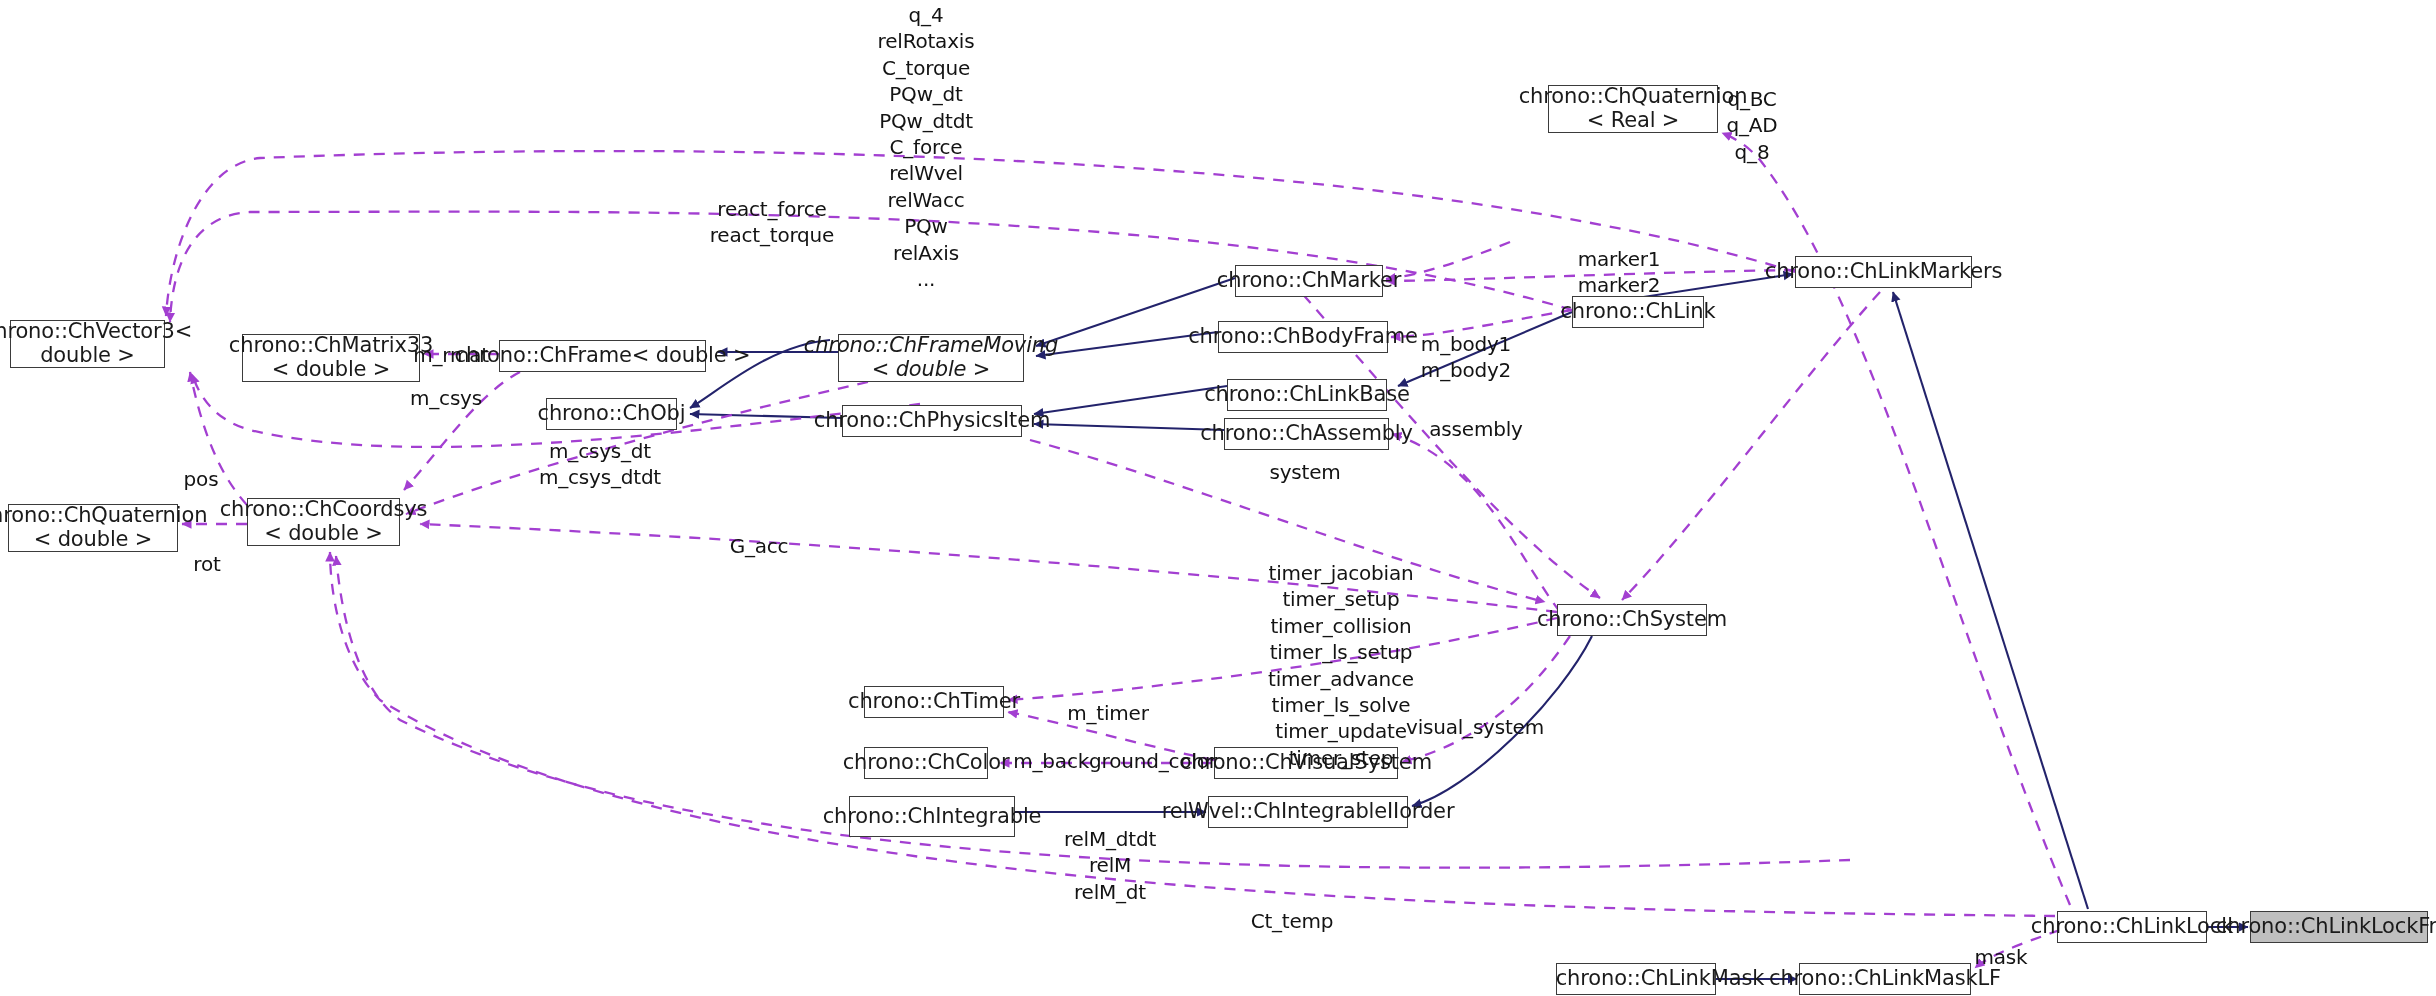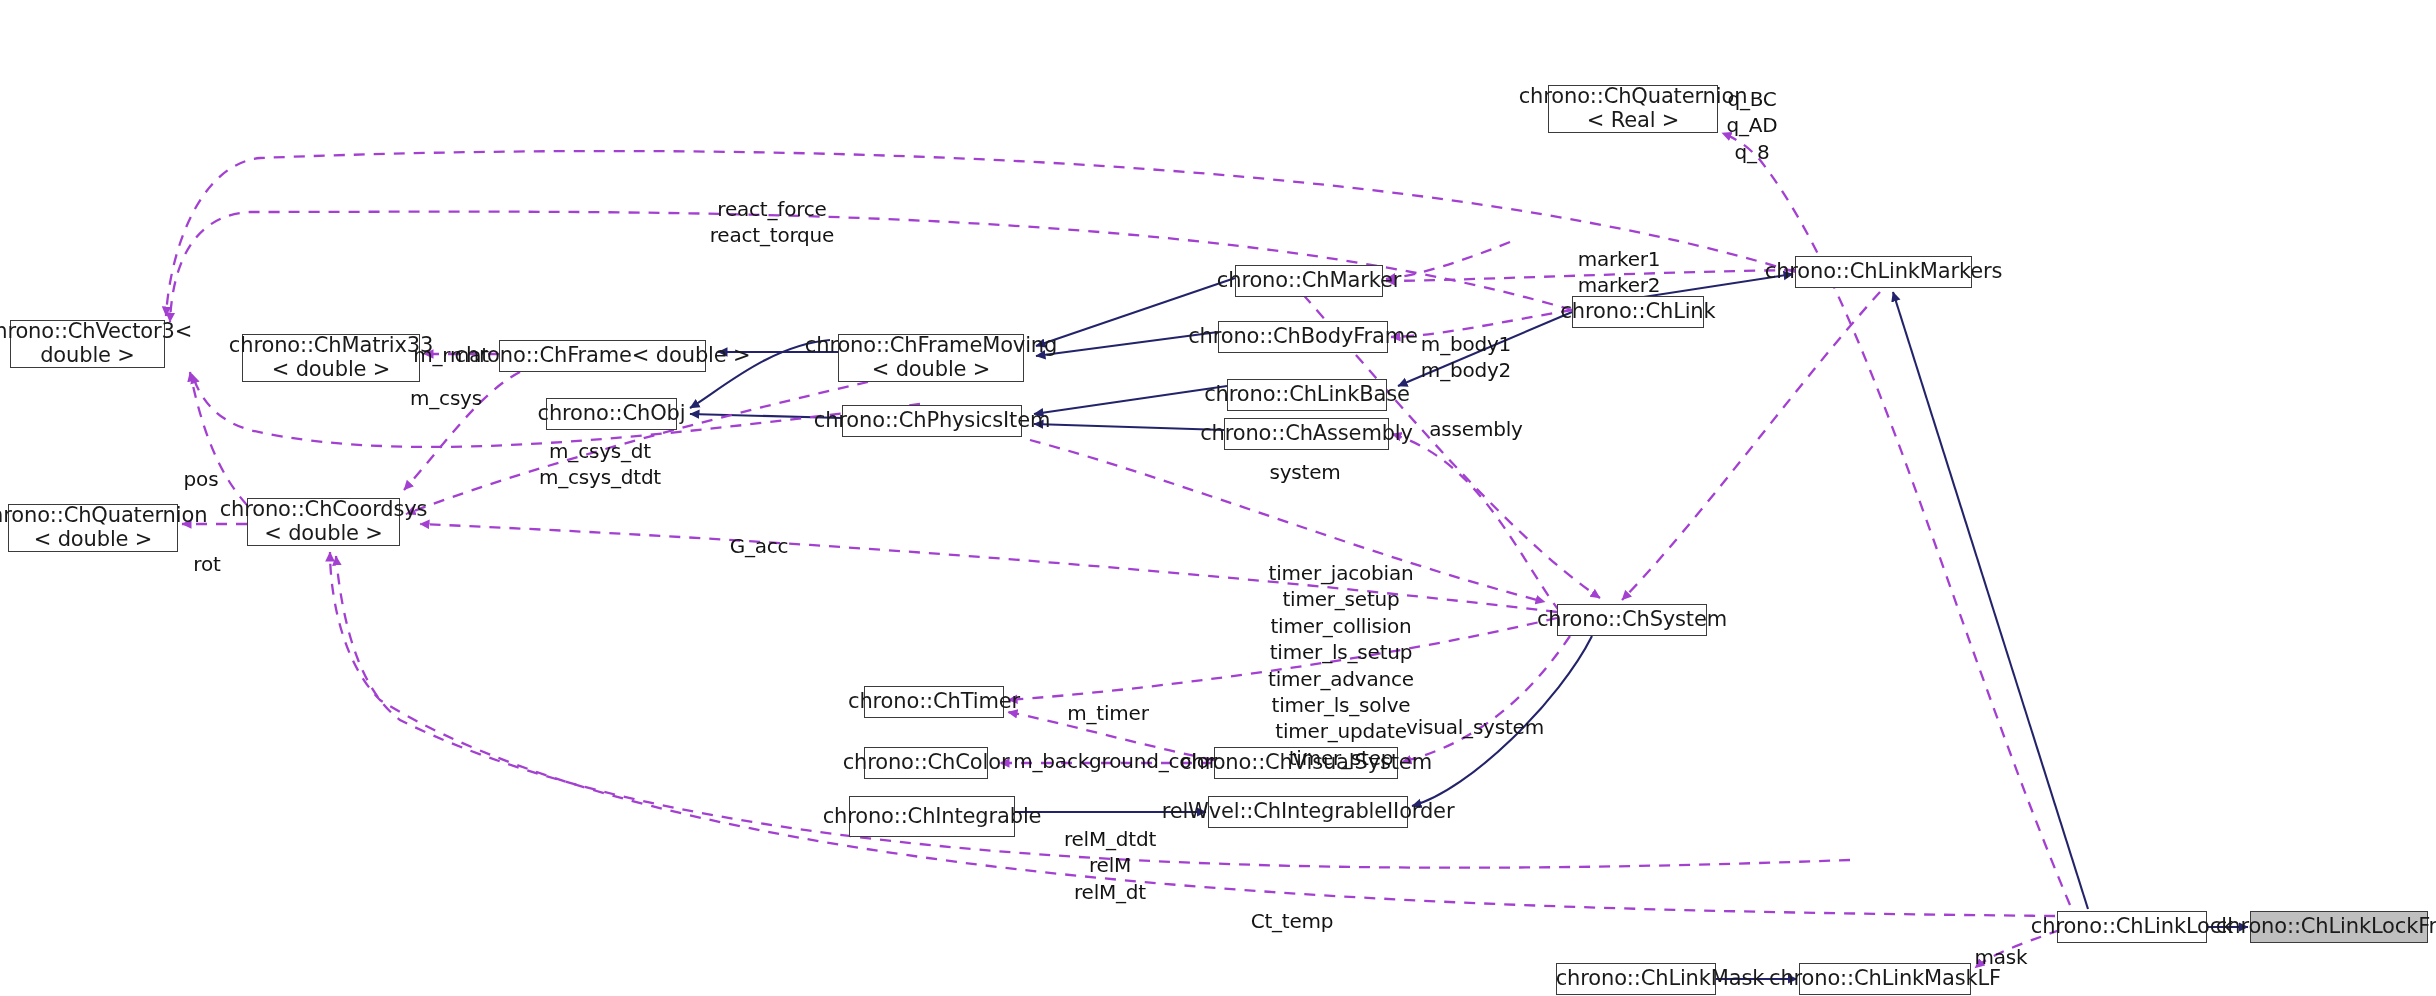--- a/index.html
+++ b/index.html
@@ -155,21 +155,21 @@
   <div class="node" style="left: 10px; top: 320px; width: 155px; height: 48px;">chrono::ChVector3&lt;
 double &gt;</div>
   <div class="node" style="left: 242px; top: 334px; width: 178px; height: 48px;">chrono::ChMatrix33
 &lt; double &gt;</div>
   <div class="node" style="left: 499px; top: 340px; width: 207px; height: 32px;">chrono::ChFrame&lt; double &gt;</div>
   <div class="node" style="left: 546px; top: 398px; width: 131px; height: 32px;">chrono::ChObj</div>
   <div class="node" style="left: 8px; top: 504px; width: 170px; height: 48px;">chrono::ChQuaternion
 &lt; double &gt;</div>
   <div class="node" style="left: 247px; top: 498px; width: 153px; height: 48px;">chrono::ChCoordsys
 &lt; double &gt;</div>
-  <div class="node" style="left: 838px; top: 334px; width: 186px; height: 48px;">chrono::ChFrameMoving
+  <div class="node" style="left: 838px; top: 334px; width: 186px; height: 48px; font-style: italic;">chrono::ChFrameMoving
 &lt; double &gt;</div>
   <div class="node" style="left: 842px; top: 405px; width: 180px; height: 32px;">chrono::ChPhysicsItem</div>
   <div class="node" style="left: 1235px; top: 265px; width: 148px; height: 32px;">chrono::ChMarker</div>
   <div class="node" style="left: 1218px; top: 321px; width: 170px; height: 32px;">chrono::ChBodyFrame</div>
   <div class="node" style="left: 1227px; top: 379px; width: 160px; height: 32px;">chrono::ChLinkBase</div>
   <div class="node" style="left: 1224px; top: 418px; width: 165px; height: 32px;">chrono::ChAssembly</div>
   <div class="node" style="left: 1572px; top: 296px; width: 132px; height: 32px;">chrono::ChLink</div>
   <div class="node" style="left: 1548px; top: 85px; width: 170px; height: 48px;">chrono::ChQuaternion
 &lt; Real &gt;</div>
   <div class="node" style="left: 1795px; top: 256px; width: 177px; height: 32px;">chrono::ChLinkMarkers</div>
@@ -177,20 +177,31 @@
   <div class="node" style="left: 864px; top: 686px; width: 140px; height: 32px;">chrono::ChTimer</div>
   <div class="node" style="left: 864px; top: 747px; width: 124px; height: 32px; text-align: center;">chrono::ChColor</div>
   <div class="node" style="left: 1214px; top: 747px; width: 184px; height: 32px;">chrono::ChVisualSystem</div>
   <div class="node" style="left: 849px; top: 796px; width: 166px; height: 41px;">chrono::ChIntegrable</div>
   <div class="node" style="left: 1208px; top: 796px; width: 200px; height: 32px;">relWvel::ChIntegrableIIorder</div>
   <div class="node" style="left: 2057px; top: 911px; width: 150px; height: 32px;">chrono::ChLinkLock</div>
   <div class="node highlight" style="left: 2250px; top: 911px; width: 178px; height: 32px;">chrono::ChLinkLockFree</div>
   <div class="node" style="left: 1556px; top: 963px; width: 160px; height: 32px; padding-left: 48px;">chrono::ChLinkMask</div>
   <div class="node" style="left: 1799px; top: 963px; width: 172px; height: 32px;">chrono::ChLinkMaskLF</div>
 
+  <div class="elabel multi" style="left: 926px; top: 2px;">q_4
+relRotaxis
+C_torque
+PQw_dt
+PQw_dtdt
+C_force
+relWvel
+relWacc
+PQw
+relAxis
+...</div>
   <div class="elabel multi" style="left: 1752px; top: 86px;">q_BC
 q_AD
 q_8</div>
   <div class="elabel multi" style="left: 772px; top: 196px;">react_force
 react_torque</div>
   <div class="elabel multi" style="left: 1619px; top: 246px;">marker1
 marker2</div>
   <div class="elabel multi" style="left: 1466px; top: 331px;">m_body1
 m_body2</div>
   <div class="elabel" style="left: 451px; top: 342px;">m_rmat</div>

